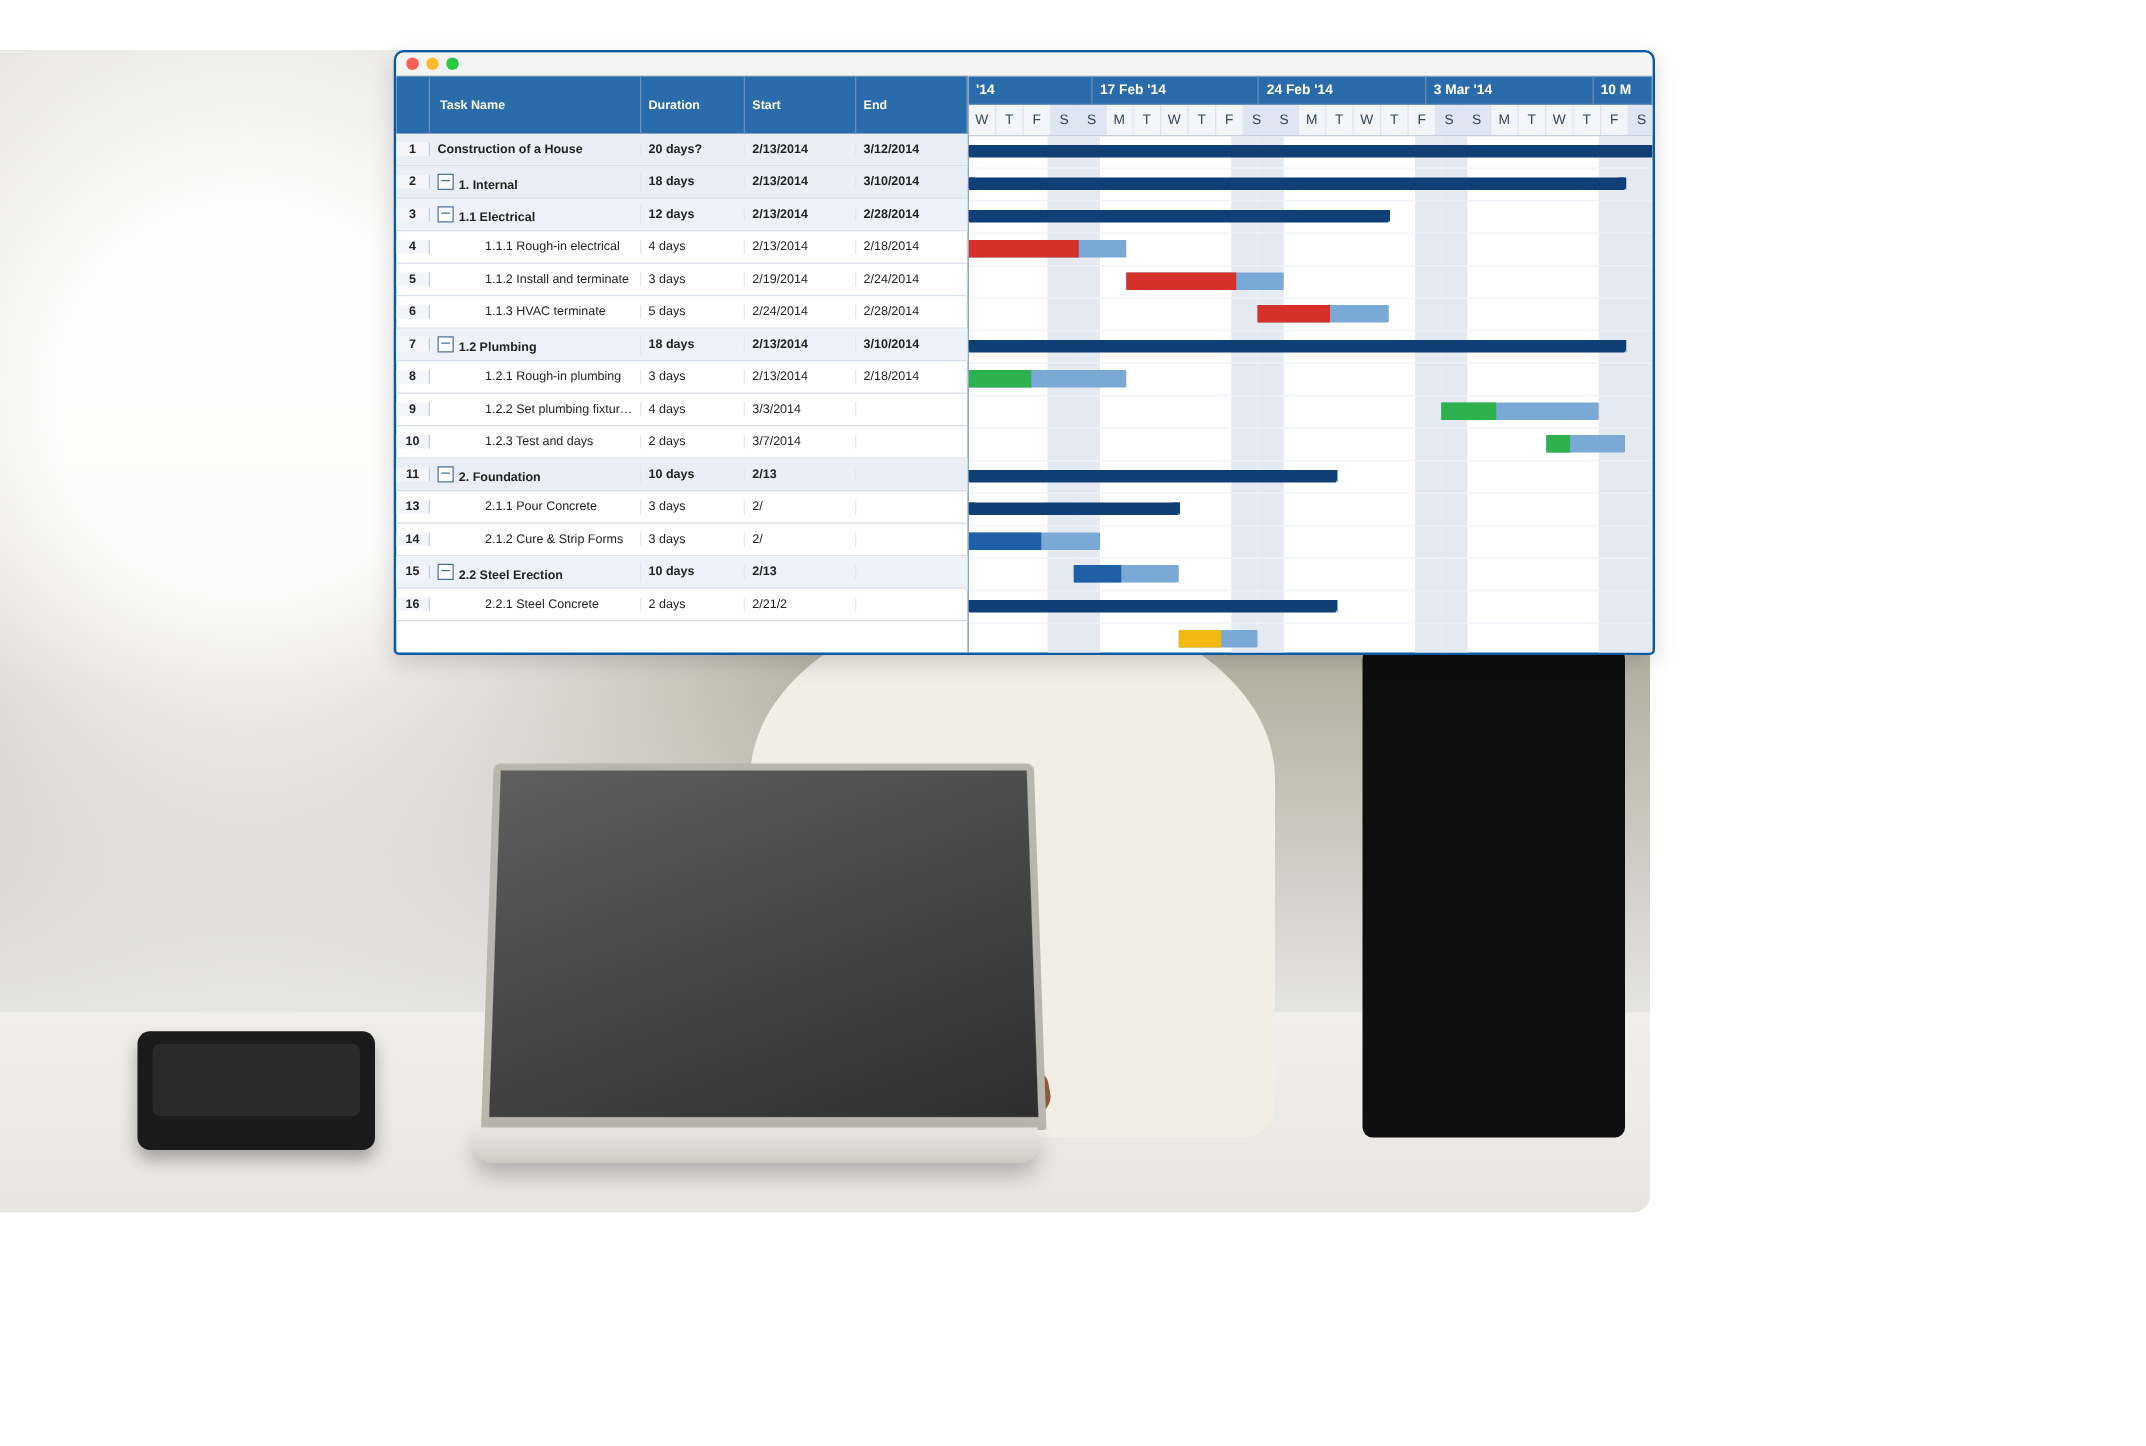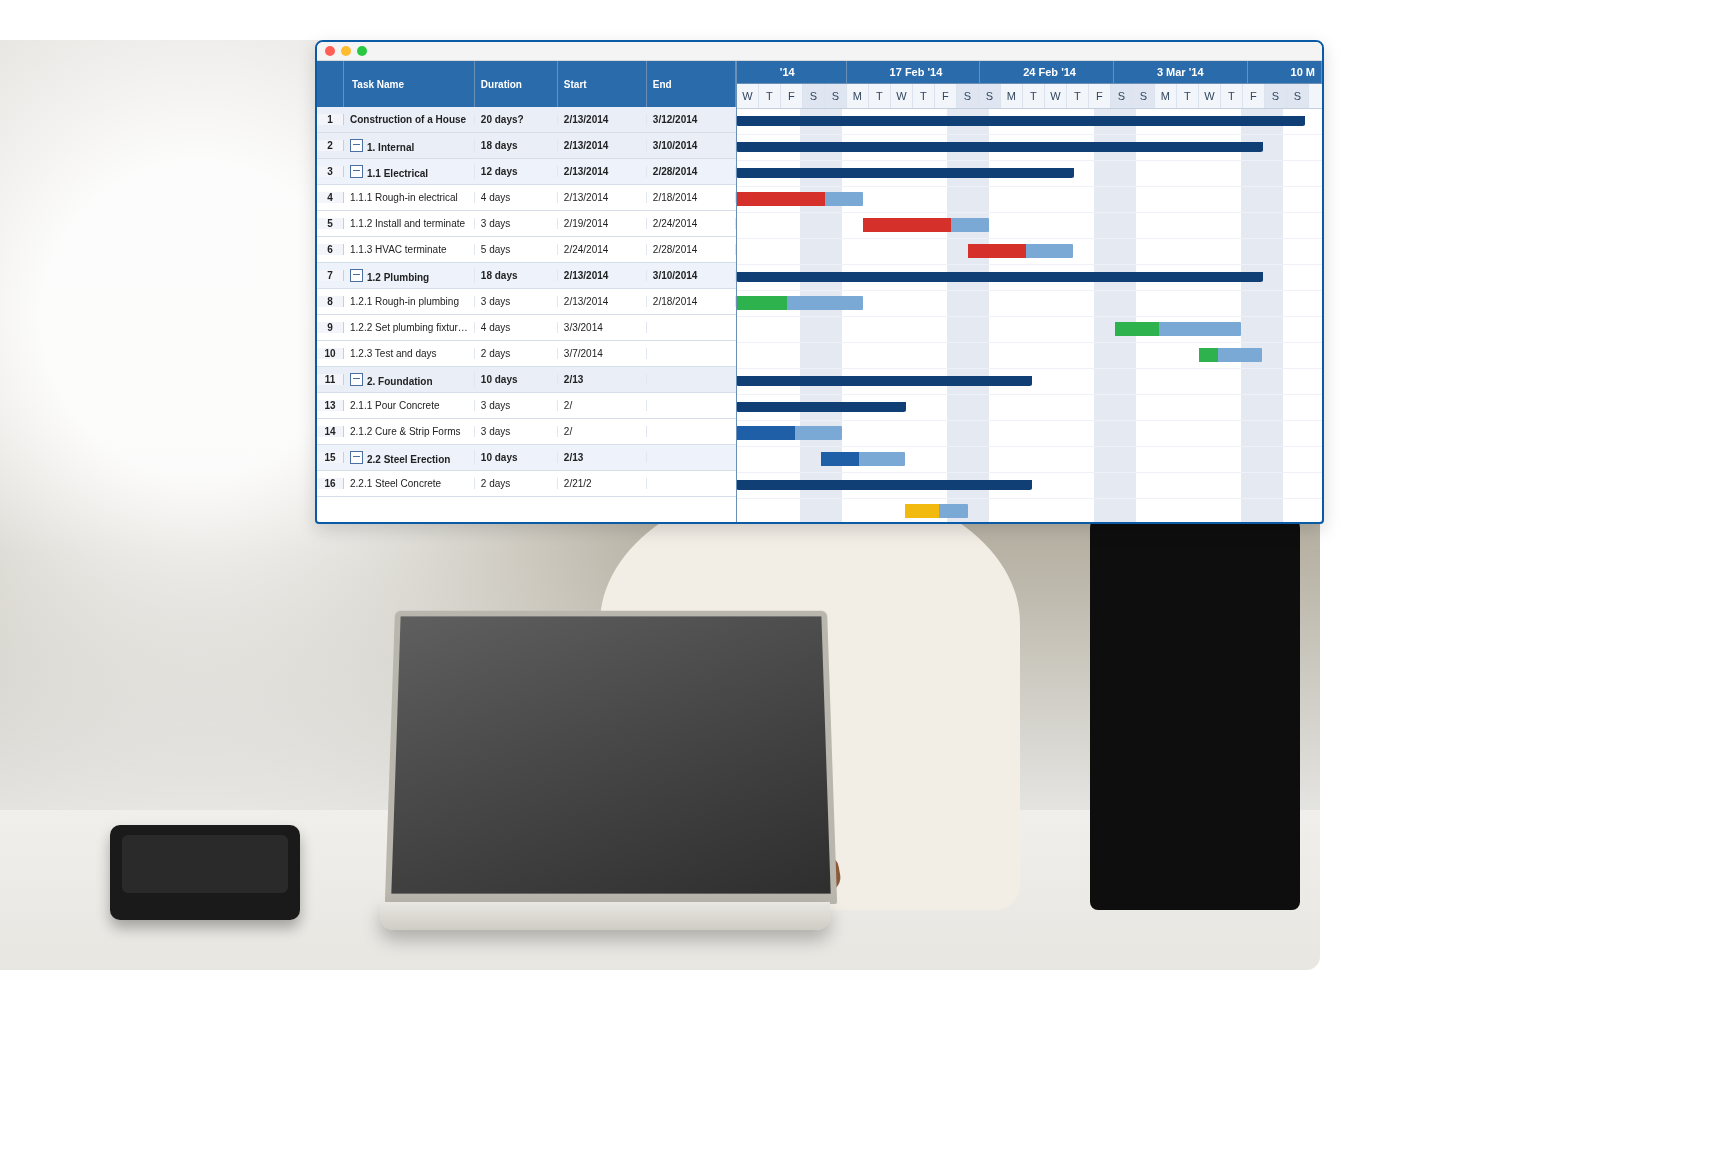--- a/index.html
+++ b/index.html
@@ -39,27 +39,27 @@
   .ghead .gname{flex:1 1 auto;display:flex;align-items:center;padding:0 8px;border-right:1px solid #6a90b7;}
   .ghead .gdur{flex:0 0 70px;display:flex;align-items:center;padding:0 6px;border-right:1px solid #6a90b7;}
   .ghead .gstart,.ghead .gend{flex:0 0 76px;display:flex;align-items:center;padding:16px 6px;border-right:1px solid #6a90b7;}
   .grow{display:flex;height:25px;align-items:center;border-bottom:1px solid #d6deea;}
   .grow .gnum{flex:0 0 26px;text-align:center;font-weight:700;border-right:1px solid #c3cedf;background:#f3f5fb;}
   .grow .gname{flex:1 1 auto;padding:0 6px;border-right:1px solid #e1e6ef;white-space:nowrap;overflow:hidden;text-overflow:ellipsis;}
   .grow .gdur{flex:0 0 70px;padding:0 6px;border-right:1px solid #e1e6ef;}
   .grow .gstart,.grow .gend{flex:0 0 76px;padding:0 6px;border-right:1px solid #e1e6ef;}
   .grow.sum{font-weight:700;background:#e9eef7;}
   .grow.sub{background:#eef3fb;}
-  .indent0{padding-left:4px;} .indent1{padding-left:20px;} .indent2{padding-left:36px;} .indent3{padding-left:52px;}
+  .indent0{padding-left:4px;} .indent1{padding-left:20px;} .indent2{padding-left:36px;} .indent3{padding-left:52px;margin-left:38px;}
   .toggle{display:inline-block;width:11px;height:11px;border:1px solid #4b6fa0;margin-right:4px;position:relative;top:1px;background:#fff;}
   .toggle::before{content:"";position:absolute;left:2px;right:2px;top:4px;height:1px;background:#4b6fa0;}
 
   .chart{flex:1 1 auto;position:relative;overflow:hidden;}
   .tl-top{height:22px;background:#2a6bab;color:#fff;font-size:11px;display:flex;border-bottom:1px solid #6a90b7;}
-  .tl-top .seg{border-right:1px solid #6a90b7;display:flex;align-items:center;padding:0 6px;font-weight:700;white-space:nowrap;margin-left:37px;}
+  .tl-top .seg{border-right:1px solid #6a90b7;display:flex;align-items:center;padding:0 6px;font-weight:700;white-space:nowrap;}
   .tl-days{height:24px;background:#f2f5fa;color:#33475f;font-size:11px;display:flex;border-bottom:1px solid #c3cedf;}
   .tl-days .d{flex:0 0 21px;text-align:center;line-height:24px;border-right:1px solid #dbe3ef;}
   .tl-days .d.we{background:#dfe6f1;}
   .rows{position:relative;}
   .crow{height:25px;border-bottom:1px solid #eef1f7;position:relative;}
   .wkshade{position:absolute;top:0;bottom:0;background:#e4e9f2;}
   .bar{position:absolute;height:14px;top:5px;border-radius:1px;}
   .bar.sum{height:10px;top:7px;background:#0f3f74;}
   .bar.sum::before,.bar.sum::after{content:"";position:absolute;top:0;width:0;height:0;border-top:10px solid #0f3f74;}
   .bar.sum::before{left:-1px;border-right:6px solid transparent;}

